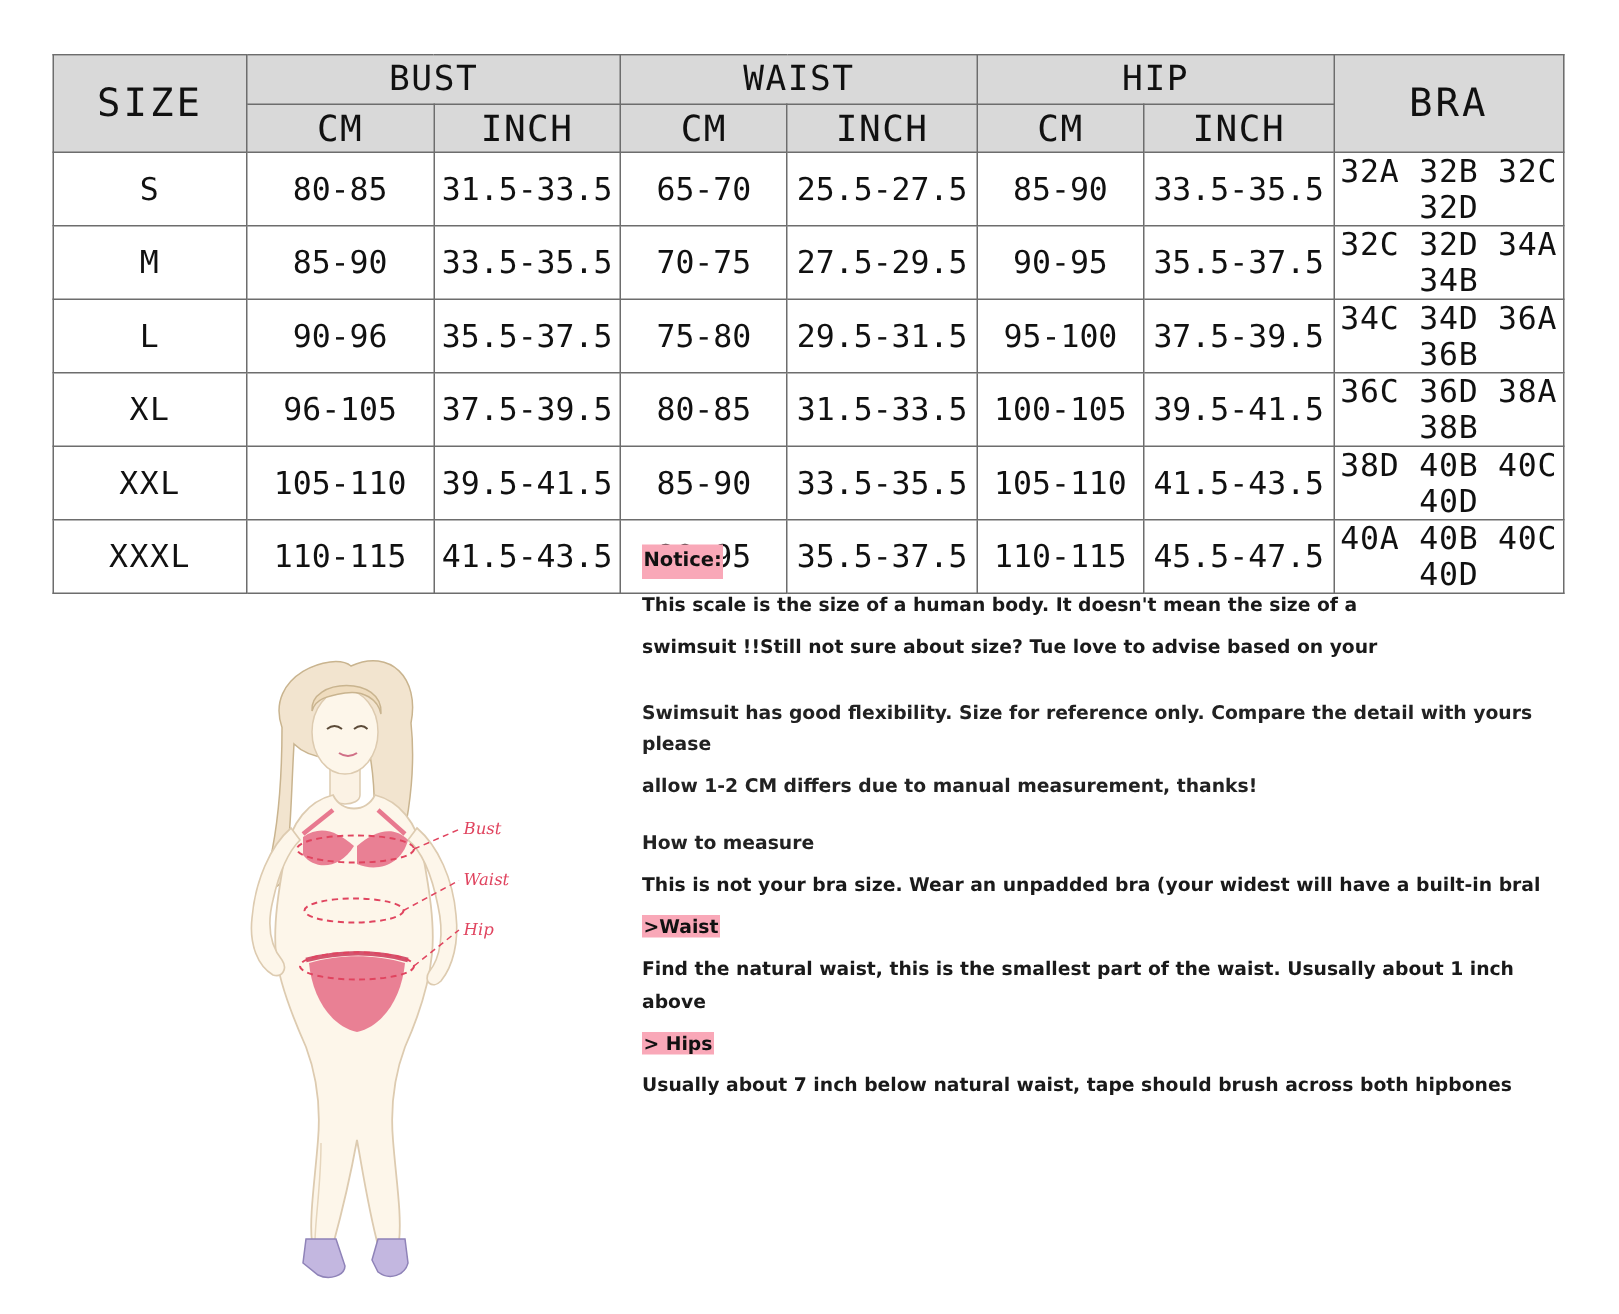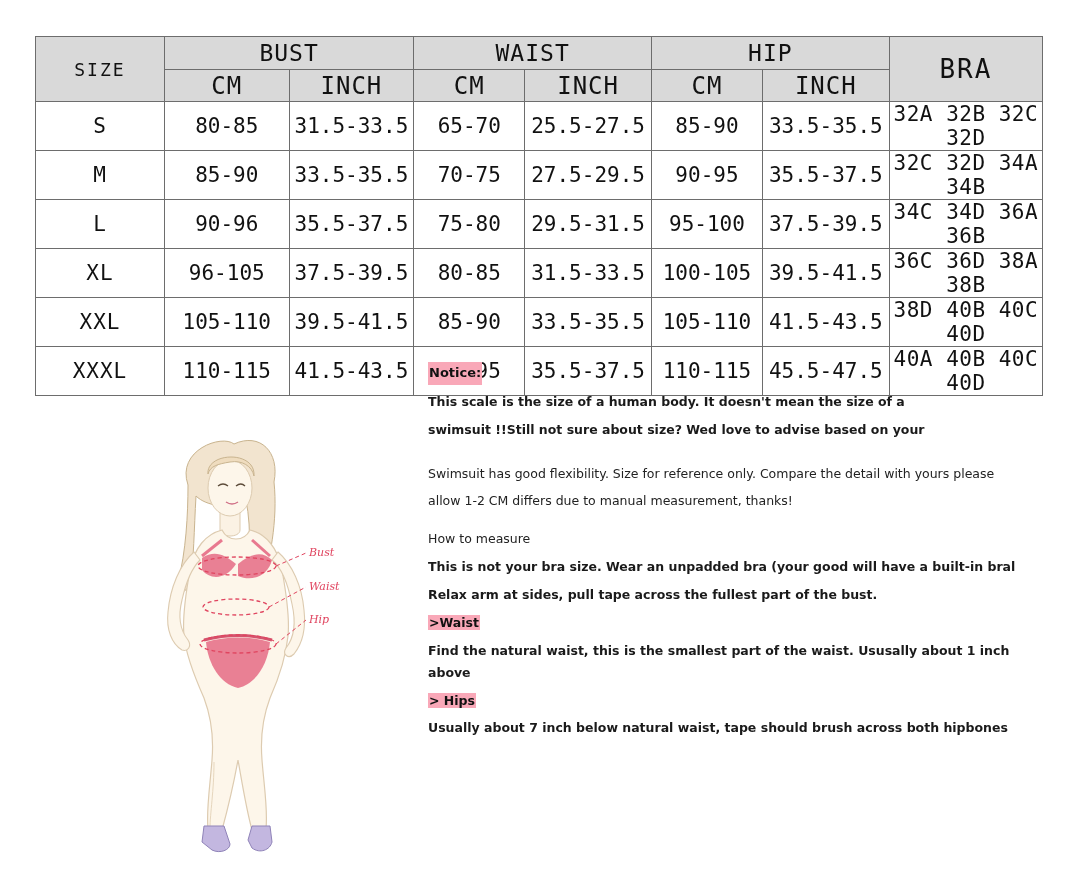--- a/index.html
+++ b/index.html
@@ -45,21 +45,21 @@
     letter-spacing: 1px;
     font-weight: normal;
   }
   .hd-sub {
     font-size: 24px;
     height: 31px;
     font-weight: normal;
     letter-spacing: 1px;
   }
   .hd-size {
-    font-size: 18px;
+    font-size: 26px;
     letter-spacing: 2px;
     font-weight: normal;
   }
   .hd-bra {
     font-size: 26px;
     letter-spacing: 2px;
     font-weight: normal;
   }
   table.size-chart tbody td {
     height: 31px;
@@ -99,21 +99,21 @@
     font-family: "DejaVu Sans", sans-serif;
     color: #1a1a1a;
   }
   .notes p {
     margin: 0 0 6px 0;
     font-size: 12.5px;
     line-height: 1.75;
     font-weight: bold;
   }
   .notes p.light {
-    font-weight: normal;
+    font-weight: bold;
     color: #222;
   }
   .hl {
     background: #f9a8b8;
     color: #111;
     font-weight: bold;
     padding: 0 1px;
   }
   .gap-sm { height: 10px; }
   .gap-md { height: 16px; }
@@ -279,32 +279,31 @@
       <text x="199" y="193" font-family="DejaVu Serif, serif" font-size="11" font-style="italic" fill="#e0445f">Hip</text>
     </g>
   </svg>
 </div>
 
 <div class="notes">
   <p>
     <span class="hl notice-title">Notice:</span>
   </p>
   <p>This scale is the size of a human body. It doesn't mean the size of a</p>
-  <p>swimsuit !!Still not sure about size? Wed love to advise based on your</p>
+  <p>swimsuit !!Still not sure about size? Tue love to advise based on your</p>
 
   <div class="gap-md"></div>
 
   <p class="light">Swimsuit has good flexibility. Size for reference only. Compare the detail with yours please</p>
   <p class="light">allow 1-2 CM differs due to manual measurement, thanks!</p>
 
   <div class="gap-sm"></div>
 
   <p class="light">How to measure</p>
-  <p>This is not your bra size. Wear an unpadded bra (your good will have a built-in bral</p>
-  <p>Relax arm at sides, pull tape across the fullest part of the bust.</p>
+  <p>This is not your bra size. Wear an unpadded bra (your widest will have a built-in bral</p>
 
   <p>
     <span class="hl">&gt;Waist</span>
   </p>
   <p>Find the natural waist, this is the smallest part of the waist. Ususally about 1 inch above</p>
 
   <p>
     <span class="hl">&gt; Hips</span>
   </p>
   <p>Usually about 7 inch below natural waist, tape should brush across both hipbones</p>

